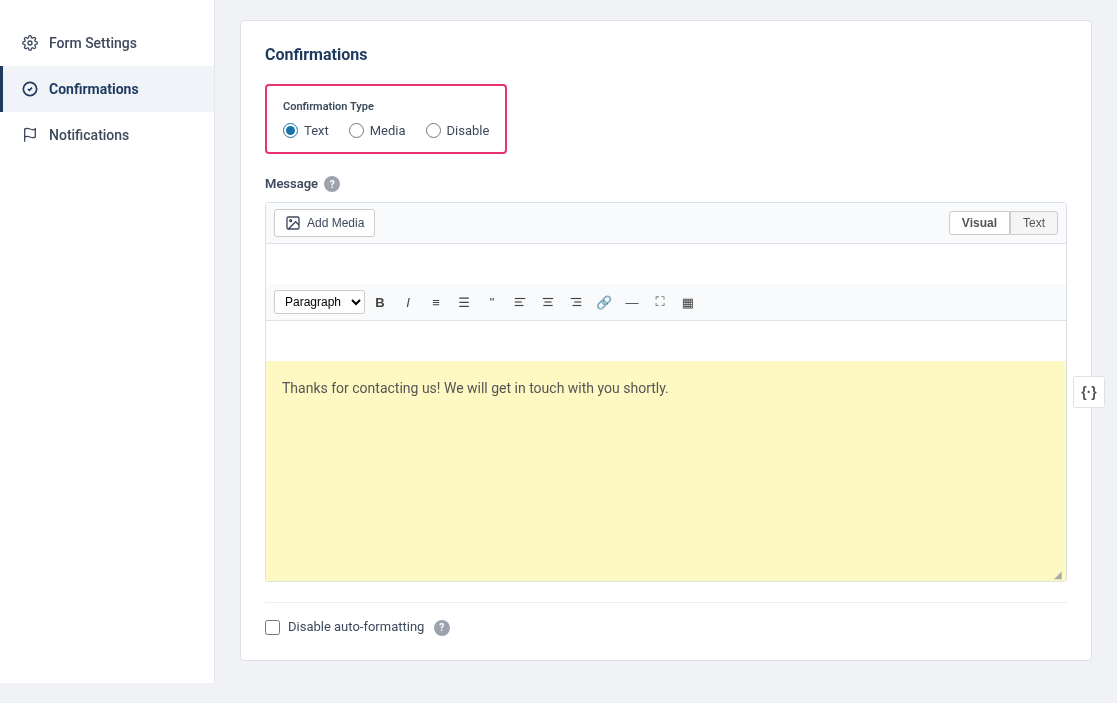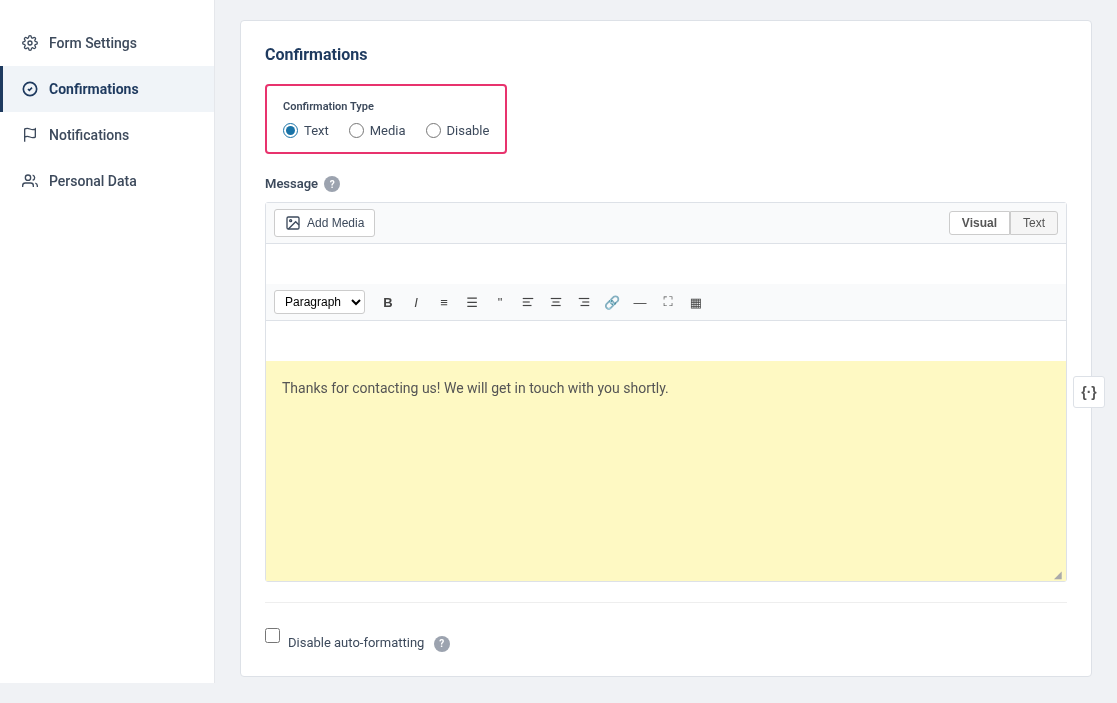--- a/index.html
+++ b/index.html
@@ -187,21 +187,21 @@
       background: #f9fafb;
       flex-wrap: wrap;
     }
     .format-select {
       border: 1px solid #ccc;
       border-radius: 3px;
       padding: 3px 6px;
       font-size: 12px;
       background: #fff;
       cursor: pointer;
-      margin-right: 8px;
+      margin-right: 0;
     }
     .format-btn {
       width: 26px;
       height: 26px;
       display: flex;
       align-items: center;
       justify-content: center;
       border: none;
       background: none;
       cursor: pointer;
@@ -278,21 +278,20 @@
     }
     .checkbox-row input[type="checkbox"] {
       width: 15px;
       height: 15px;
       cursor: pointer;
       border: 1px solid #ccc;
     }
     .checkbox-label {
       font-size: 13px;
       color: #3d4a5c;
-      margin-top: 16px;
     }
 
     
     .save-btn {
       background: #2e6a9e;
       color: #fff;
       border: none;
       padding: 14px 24px;
       border-radius: 4px;
       font-size: 14px;
@@ -331,31 +330,20 @@
   <div class="sidebar-item">
     <span class="icon">
       <svg width="16" height="16" viewBox="0 0 24 24" fill="none" stroke="currentColor" stroke-width="2">
         <path d="M4 15s1-1 4-1 5 2 8 2 4-1 4-1V3s-1 1-4 1-5-2-8-2-4 1-4 1z"></path>
         <line x1="4" y1="22" x2="4" y2="15"></line>
       </svg>
     </span>
     <span>Notifications</span>
   </div>
 
-  <div class="sidebar-item">
-    <span class="icon">
-      <svg width="16" height="16" viewBox="0 0 24 24" fill="none" stroke="currentColor" stroke-width="2">
-        <path d="M17 21v-2a4 4 0 0 0-4-4H5a4 4 0 0 0-4 4v2"></path>
-        <circle cx="9" cy="7" r="4"></circle>
-        <path d="M23 21v-2a4 4 0 0 0-3-3.87"></path>
-        <path d="M16 3.13a4 4 0 0 1 0 7.75"></path>
-      </svg>
-    </span>
-    <span>Personal Data</span>
-  </div>
 </div>
 
 <div class="main">
   <div class="card">
     <div class="card-title">Confirmations</div>
 
     
     <div class="confirmation-type-box">
       <div class="confirmation-type-label">Confirmation Type</div>
       <div class="radio-group">

